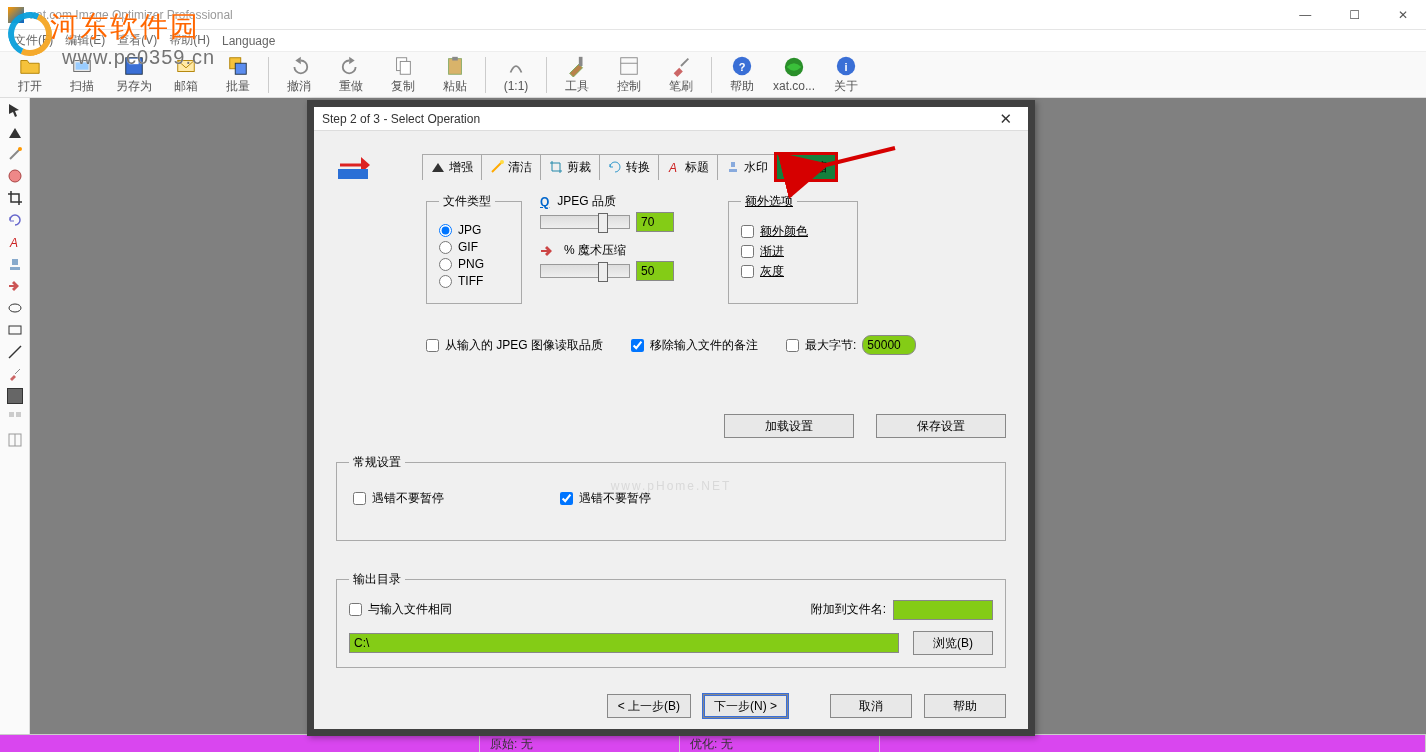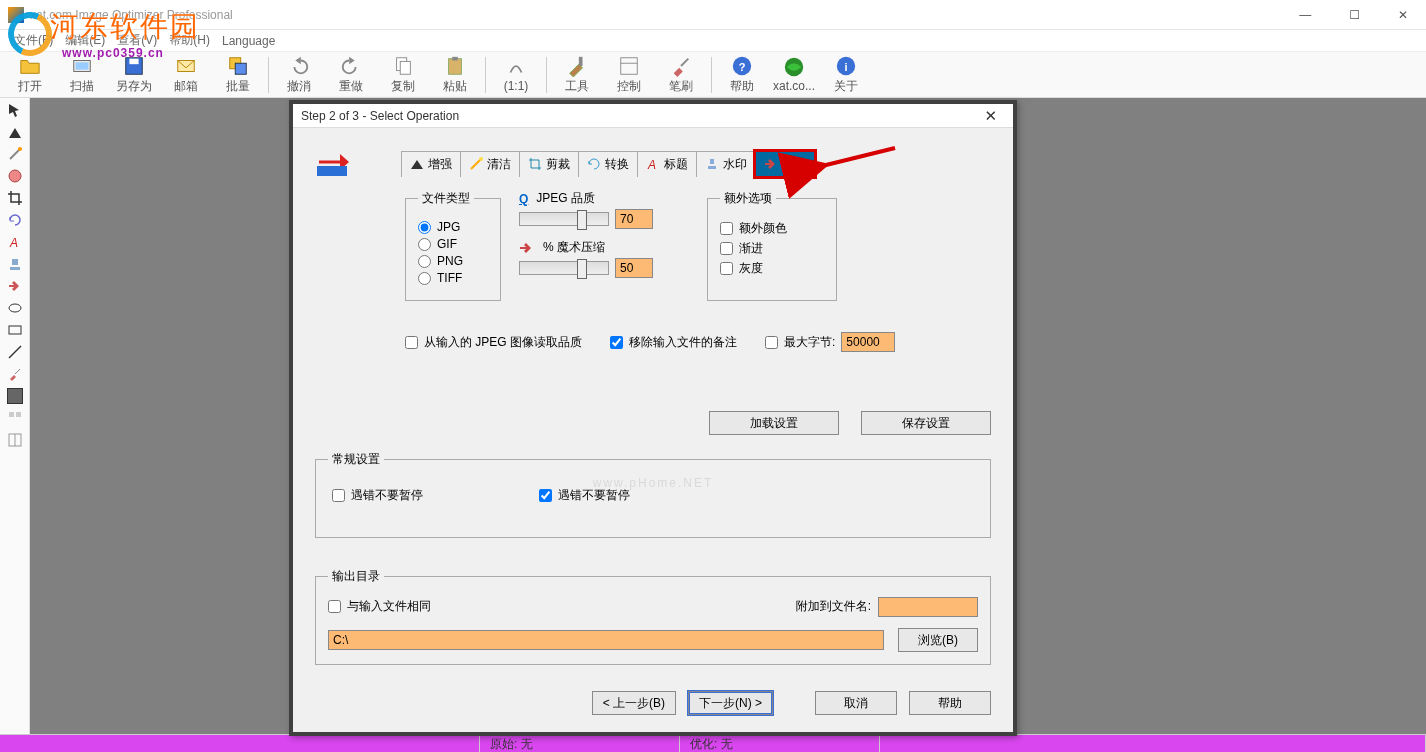--- a/index.html
+++ b/index.html
@@ -29,61 +29,61 @@
 .sideicon { width: 16px; height: 16px; }
 .canvas { flex: 1; background: #808080; position: relative; }
 
 
 .statusbar { height: 18px; background: #d946ef; border-top: 1px solid #ccc; display: flex; color: #333; font-size: 12px; }
 .statusbar > div { padding: 1px 10px; border-right: 1px solid #ccc; }
 
 
 .watermark { position: absolute; top: 8px; left: 10px; pointer-events: none; z-index: 5; }
 .watermark .wm1 { font-size: 28px; font-weight: normal; color: #ff6600; text-shadow: 0 0 2px #fff; letter-spacing: 2px; }
-.watermark .wm2 { font-size: 12px; font-weight: bold; color: #a21caf; text-shadow: 0 0 1px #fff; letter-spacing: 1px; }
+.watermark .wm2 { font-size: 20px; font-weight: normal; color: #737373; text-shadow: 0 0 1px #fff; letter-spacing: 1px; }
 .watermark .wmlogo { position:absolute; left:-2px; top:4px; width:44px; height:44px; border-radius:50%; border:6px solid #0aa0dc; border-right-color:#f5a623; border-bottom-color:#f5a623; transform: rotate(-20deg); opacity:0.95; }
 
 
-.dialog { position: absolute; left: 289px; top: 100px; width: 728px; height: 636px; background: #f0f0f0; border: 4px solid #404040; box-shadow: 2px 2px 6px rgba(0,0,0,0.3); z-index: 20; }
+.dialog { position: absolute; left: 307px; top: 100px; width: 728px; height: 636px; background: #f0f0f0; border: 7px solid #404040; box-shadow: 2px 2px 6px rgba(0,0,0,0.3); z-index: 20; }
 .dtitle { height: 24px; background: #fff; display: flex; align-items: center; padding: 0 8px; border-bottom: 1px solid #ddd; }
 .dtitle .t { flex: 1; color: #333; font-size: 12px; }
 .dtitle .x { padding: 0 8px; color: #333; font-size: 15px; cursor: default; }
 .dbody { padding: 20px 22px 10px 22px; height: calc(100% - 24px); display: flex; flex-direction: column; }
 
 
 .tabs-row { display: flex; align-items: center; margin-bottom: 12px; }
 .wizicon { width: 40px; height: 30px; margin-right: 46px; position:relative; }
 .wizicon::before { content:""; position:absolute; left:4px; top:6px; width:30px; height:16px; background:#d22; clip-path: polygon(0 40%,70% 40%,70% 0,100% 50%,70% 100%,70% 60%,0 60%); }
 .wizicon::after { content:""; position:absolute; left:2px; top:18px; width:30px; height:10px; background:#2a6fd6; }
 .tabs { display: flex; border-bottom: 1px solid #aaa; }
 .tab { display: flex; align-items: center; gap: 4px; padding: 4px 8px; border: 1px solid #aaa; border-bottom: none; background: #f0f0f0; margin-right: -1px; position: relative; top: 1px; }
-.tab.active { background: #0369a1; z-index:2; }
+.tab.active { background: #15803d; z-index:2; }
 .tab.highlight { outline: 3px solid #d60000; outline-offset: -1px; z-index:3; }
 .tabicon { width: 14px; height: 14px; }
 
 
 .arrow-annot { position: absolute; left: 810px; top: 140px; pointer-events:none; z-index:30; }
 .arrow-annot svg { overflow: visible; }
 
 
 fieldset { border: 1px solid #aaa; padding: 10px 12px 12px 12px; margin-bottom: 12px; }
 legend { padding: 0 4px; color: #000; }
 .top-groups { display:flex; gap:18px; margin-left:90px; margin-bottom:16px; }
 .filetype { width: 96px; }
 .quality { width: 170px; }
-.extra { width: 130px; }
+.extra { width: 130px; text-decoration: underline; }
 .radio-row, .check-row { display:flex; align-items:center; gap:6px; margin:3px 0; }
 input[type=radio], input[type=checkbox] { width:13px; height:13px; }
 
 .slider-block { margin-bottom: 10px; }
 .slider-label { display:flex; align-items:center; gap:8px; margin-bottom:2px; }
 .slider-row { display:flex; align-items:center; gap:6px; }
 .slider { width: 90px; height: 14px; background: linear-gradient(#ddd,#eee); border:1px solid #999; position:relative; }
 .slider::after { content:""; position:absolute; top:-3px; left:65%; width:8px; height:18px; background:#eee; border:1px solid #666; }
-.numbox, .textbox { border:1px solid #888; background:#fdba74; height:20px; padding:0 4px; font-size:12px; }
+.numbox, .textbox { border:1px solid #888; background:#84cc16; height:20px; padding:0 4px; font-size:12px; }
 .numbox { width: 38px; text-align:left; }
 
 .checks-row { display:flex; gap: 28px; margin-left: 90px; margin-bottom: 26px; }
 .checks-row .check-row { gap:6px; }
 .numfield { display:flex; align-items:center; gap:6px; }
 
 .btn { height: 24px; min-width: 130px; border:1px solid #888; background:#e8e8e8; padding:0 10px; cursor:default; }
 .btn-row-right { display:flex; gap:22px; justify-content:flex-end; margin-right: 0; margin-bottom:16px;align-items:center; }
 .outdir-row { display:flex; align-items:center; gap:10px; margin-bottom:10px; }
 .outdir-row .right { margin-left:auto; display:flex; align-items:center; gap:7px; }
@@ -429,21 +429,21 @@
           <input type="checkbox" style="">
           <span>从输入的 JPEG 图像读取品质</span>
         </div>
       <div class="check-row">
           <input type="checkbox" checked="" style="">
           <span>移除输入文件的备注</span>
         </div>
       <div class="check-row numfield">
           <input type="checkbox" style="">
           <span>最大字节:</span>
-          <input class="numbox" style="width: 54px;" value="50000">
+          <input class="numbox" style="width: 54px; border-radius: 9px;" value="50000">
         </div>
     </div>
 
     <div class="faint-wm">www.pHome.NET</div>
 
     <div style="height:30px"></div>
 
     <div class="btn-row-right">
       <button class="btn">加载设置</button>
       <button class="btn">保存设置</button>

